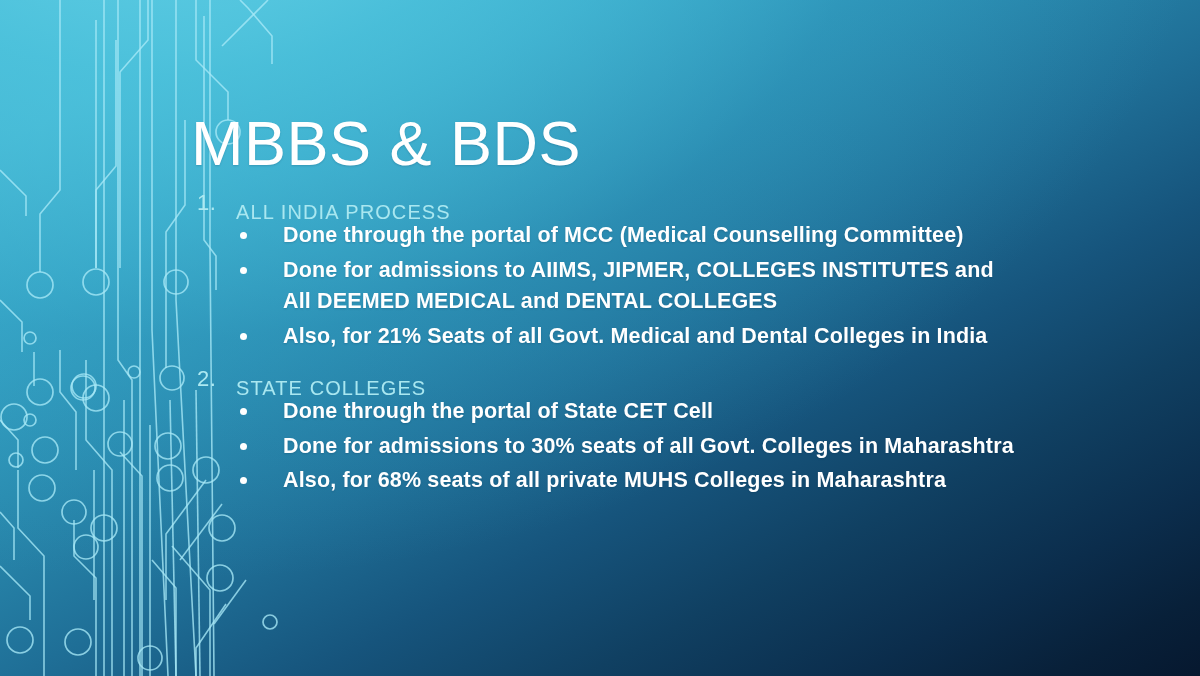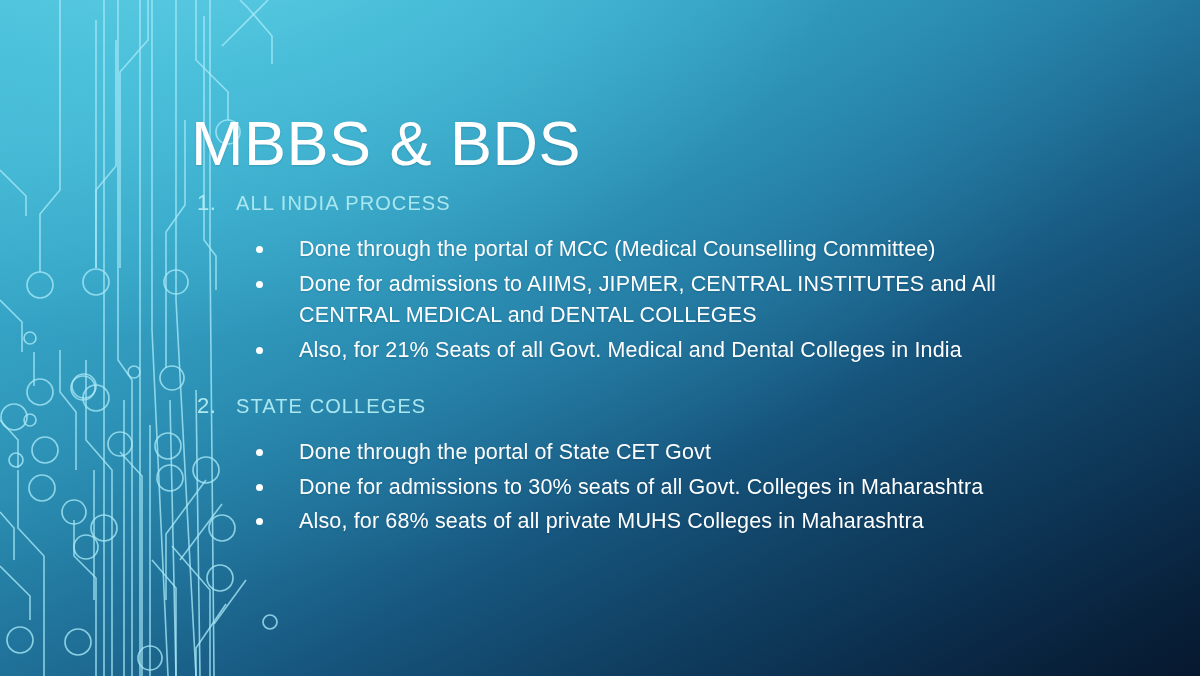--- a/index.html
+++ b/index.html
@@ -88,31 +88,32 @@
     left: 197px;
     top: 0;
     font-size: 22px;
     line-height: 26px;
     color: #ade9f1;
     letter-spacing: 0.5px;
   }
   .sec-label {
     position: absolute;
     left: 236px;
-    top: 0;
+    top: 9px;
     font-size: 20px;
     line-height: 26px;
     color: #a9e7f0;
     letter-spacing: 1.1px;
   }
   .bullets {
     position: relative;
-    margin: 16px;
+    margin: 0;
     padding: 0;
     list-style: none;
+    font-weight: bold;
   }
   .bullet {
     position: relative;
     padding-left: 283px;
     padding-right: 40px;
     color: #ffffff;
     font-size: 21.5px;
     line-height: 31.5px;
     letter-spacing: 0.15px;
     margin-bottom: 3px;
@@ -218,34 +219,34 @@
 
     <div class="list-root">
 
       <div class="section">
         <div class="section-head">
           <span class="sec-num">1.</span>
           <span class="sec-label">ALL INDIA PROCESS</span>
         </div>
         <ul class="bullets">
           <li class="bullet">Done through the portal of MCC (Medical Counselling Committee)</li>
-          <li class="bullet">Done for admissions to AIIMS, JIPMER, CENTRAL INSTITUTES and All CENTRAL MEDICAL and DENTAL COLLEGES</li>
+          <li class="bullet">Done for admissions to AIIMS, JIPMER, COLLEGES INSTITUTES and All DEEMED MEDICAL and DENTAL COLLEGES</li>
           <li class="bullet">Also, for 21% Seats of all Govt. Medical and Dental Colleges in India</li>
         </ul>
       </div>
 
       <div class="gap-1"></div>
 
       <div class="section">
         <div class="section-head">
           <span class="sec-num">2.</span>
           <span class="sec-label">STATE COLLEGES</span>
         </div>
         <ul class="bullets">
-          <li class="bullet">Done through the portal of State CET Govt</li>
+          <li class="bullet">Done through the portal of State CET Cell</li>
           <li class="bullet">Done for admissions to 30% seats of all Govt. Colleges in Maharashtra</li>
           <li class="bullet">Also, for 68% seats of all private MUHS Colleges in Maharashtra</li>
         </ul>
       </div>
 
     </div>
   </div>
 </div>
 
 </body></html>

